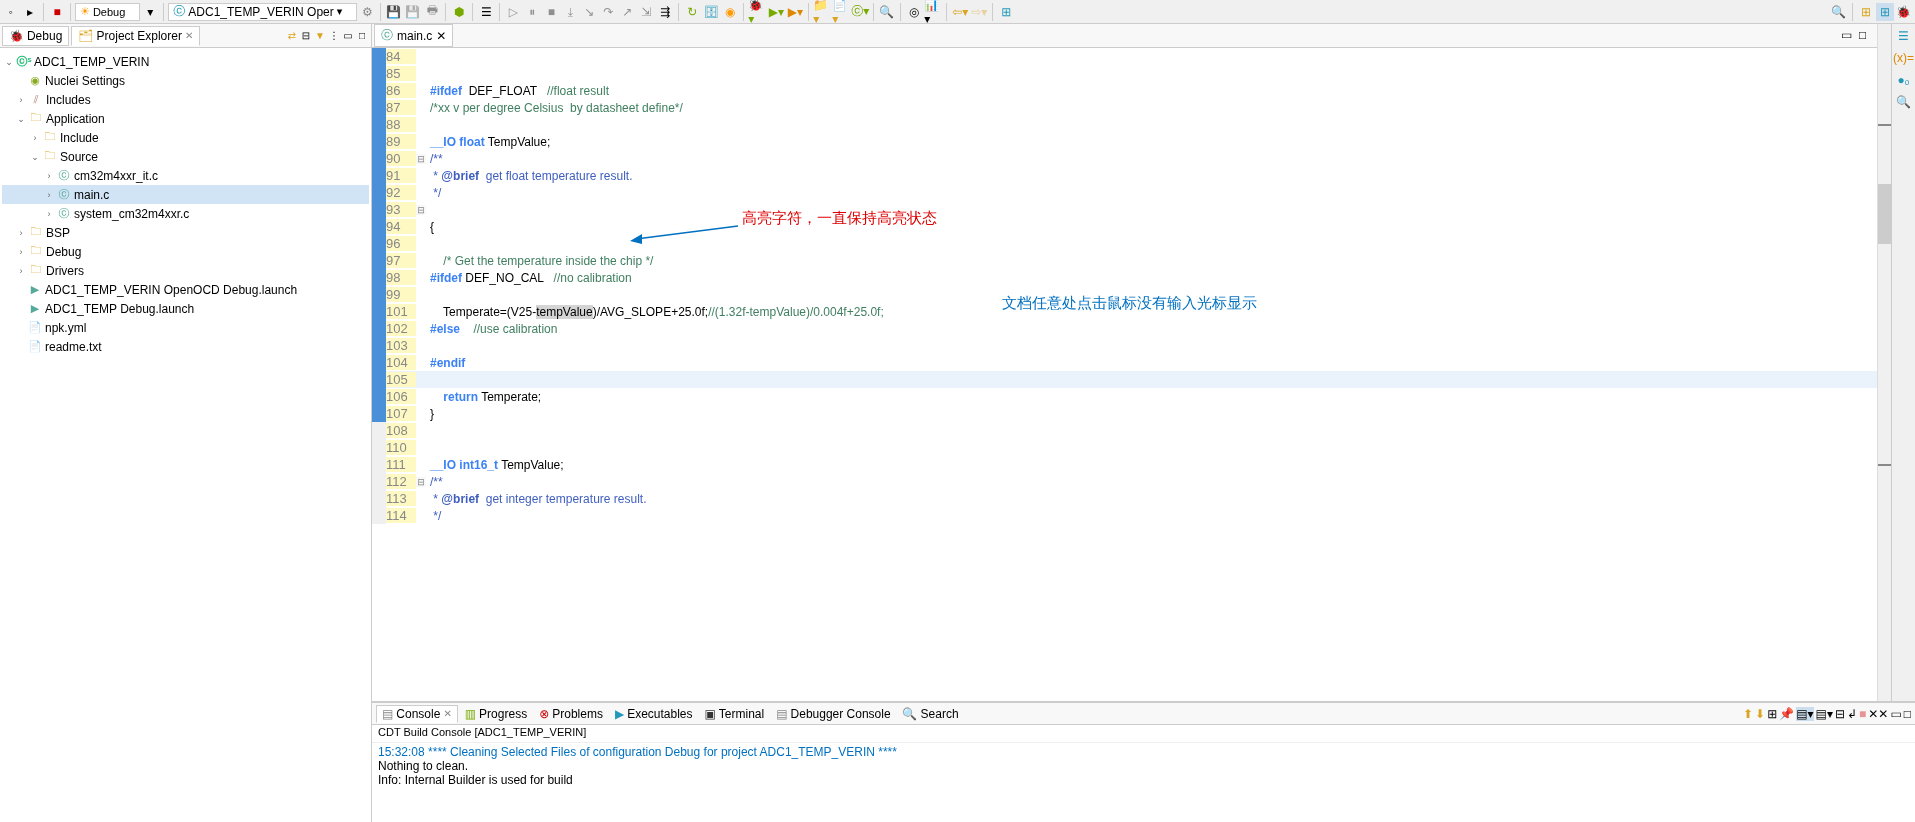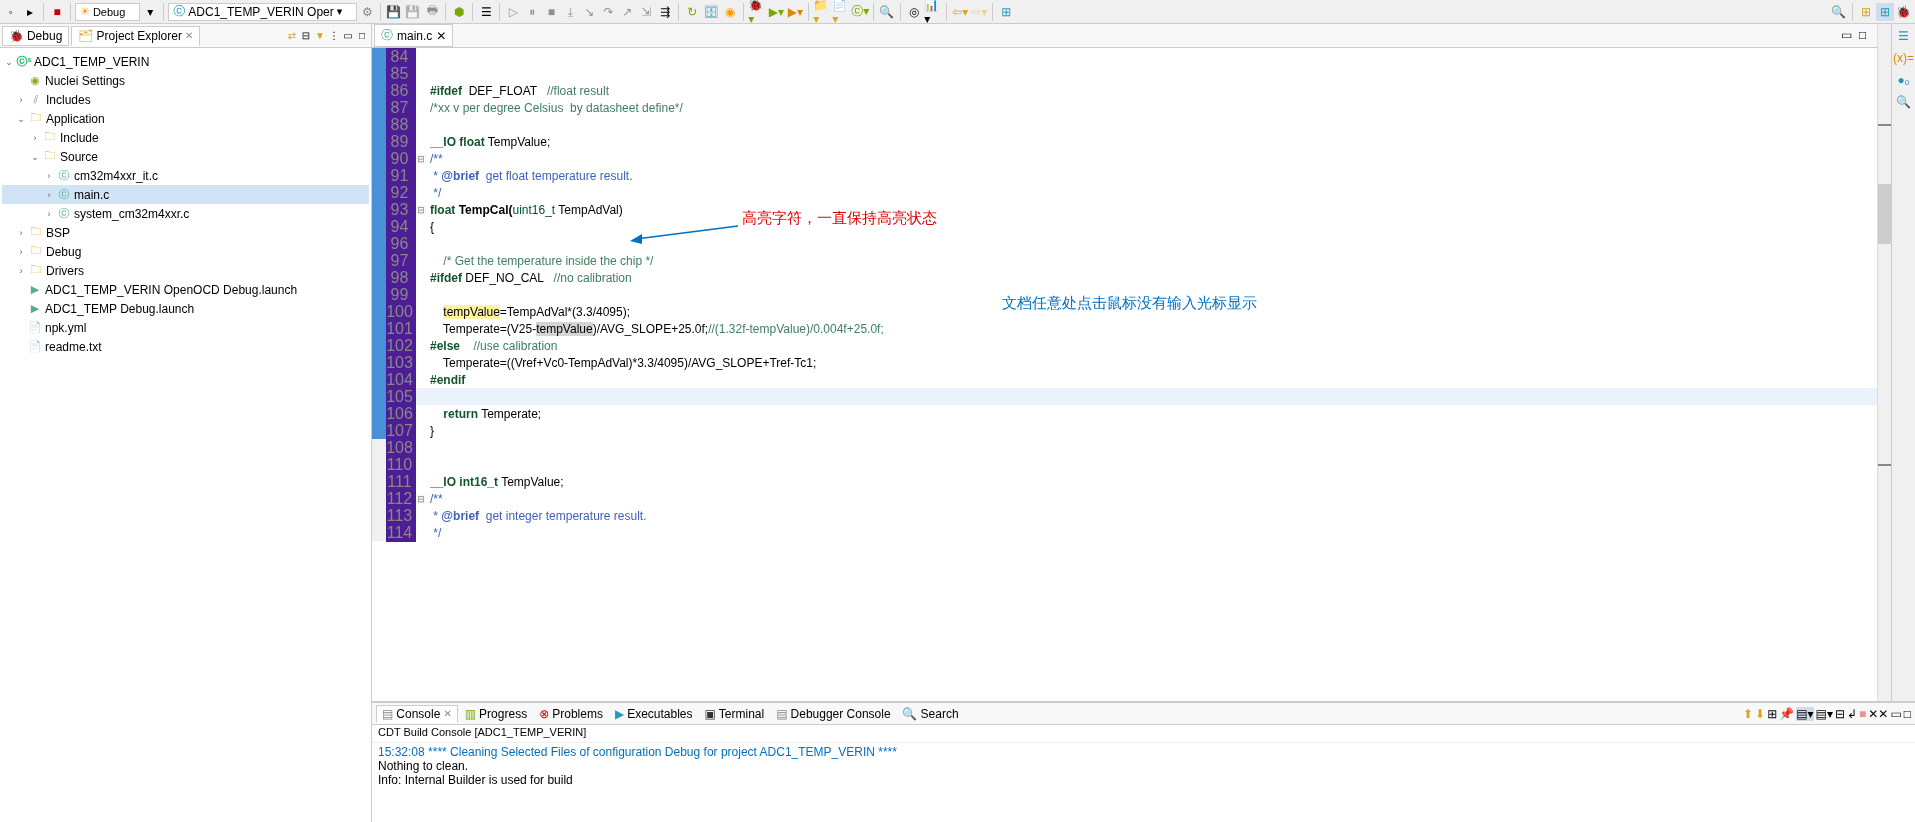--- a/index.html
+++ b/index.html
@@ -33,25 +33,25 @@
 .right-area{flex:1;display:flex;flex-direction:column}
 .editor-wrap{flex:1;display:flex;border-bottom:1px solid #ccc}
 .editor{flex:1;display:flex;flex-direction:column;overflow:hidden;position:relative}
 .editor-tabs{height:24px;display:flex;align-items:center;background:#f8f8f8;border-bottom:1px solid #ccc;padding:1px 2px}
 .ed-tab{padding:2px 6px;border:1px solid #ccc;background:#fff;display:inline-flex;align-items:center;gap:4px;font-size:11px}
 .ed-tab .fic{color:#5a9}
 .editor-scroll{flex:1;overflow:auto;font-family:Consolas,monospace;font-size:13px;position:relative;background:#fff}
 .code-line{display:flex;height:17px;align-items:center}
 .marker{width:14px;height:17px;background:#f0f0f0}
 .marker.blue{background:#4a90d9}
-.lineno{width:30px;text-align:center;color:#888;font-size:16px;padding-right:3px;background:#4c1d95}
+.lineno{width:30px;text-align:left;color:#888;font-size:13px;padding-right:3px;background:#fef9c3}
 .foldcol{width:10px;text-align:center;color:#888;font-size:9px;background:#f8f8f8}
 .code{flex:1;white-space:pre;padding-left:4px}
 .code-line.cur{background:#eaf3fb}
-.kw{color:#14532d;font-weight:bold}
+.kw{color:#3b82f6;font-weight:bold}
 .cm{color:#3f7f5f}
 .dc{color:#3f5fbf}
 .hl{background:#d4d4d4}
 .hly{background:#fff3a0}
 .ty{color:#005032}
 .anno-red{position:absolute;color:#d00;font-size:15px;font-family:"Microsoft YaHei",sans-serif;pointer-events:none}
 .anno-blue{position:absolute;color:#0070c0;font-size:15px;font-family:"Microsoft YaHei",sans-serif;pointer-events:none}
 .arrow{position:absolute;pointer-events:none}
 .mini-scroll{width:14px;background:#f0f0f0;border-left:1px solid #ddd;position:relative}
 .mini-scroll .thumb{position:absolute;width:100%;background:#ccc}
@@ -305,21 +305,20 @@
         <div class="code-line">
                 <div class="marker blue"></div>
                 <div class="lineno">92</div>
                 <div class="foldcol"></div>
                 <div class="code dc"> */</div>
               </div>
         <div class="code-line">
                 <div class="marker blue"></div>
                 <div class="lineno">93</div>
                 <div class="foldcol">⊟</div>
-                <div class="code"><span class="kw">float</span><span style="font-weight:bold"><span> TempCal(</span></span><span class="ty">uint16_t</span><span> TempAdVal)</span></div>
               </div>
         <div class="code-line">
                 <div class="marker blue"></div>
                 <div class="lineno">94</div>
                 <div class="foldcol"></div>
                 <div class="code">{</div>
               </div>
         <div class="code-line">
                 <div class="marker blue"></div>
                 <div class="lineno">96</div>
@@ -338,41 +337,34 @@
                 <div class="foldcol"></div>
                 <div class="code"><span class="kw">#ifdef</span><span> DEF_NO_CAL   </span><span class="cm">//no calibration</span></div>
               </div>
         <div class="code-line">
                 <div class="marker blue"></div>
                 <div class="lineno">99</div>
                 <div class="foldcol"></div>
               </div>
         <div class="code-line">
                 <div class="marker blue"></div>
-                <div class="lineno">100</div>
-                <div class="foldcol"></div>
-                <div class="code"><span>    </span><span class="hly">tempValue</span><span>=TempAdVal*(3.3/4095);</span></div>
-              </div>
-        <div class="code-line">
-                <div class="marker blue"></div>
                 <div class="lineno">101</div>
                 <div class="foldcol"></div>
                 <div class="code"><span>    Temperate=(V25-</span><span class="hl">tempValue</span><span>)/AVG_SLOPE+25.0f;</span><span class="cm">//(1.32f-tempValue)/0.004f+25.0f;</span></div>
               </div>
         <div class="code-line">
                 <div class="marker blue"></div>
                 <div class="lineno">102</div>
                 <div class="foldcol"></div>
                 <div class="code"><span class="kw">#else</span><span>    </span><span class="cm">//use calibration</span></div>
               </div>
         <div class="code-line">
                 <div class="marker blue"></div>
                 <div class="lineno">103</div>
                 <div class="foldcol"></div>
-                <div class="code">    Temperate=((Vref+Vc0-TempAdVal)*3.3/4095)/AVG_SLOPE+Tref-Tc1;</div>
               </div>
         <div class="code-line">
                 <div class="marker blue"></div>
                 <div class="lineno">104</div>
                 <div class="foldcol"></div>
                 <div class="code"><span class="kw">#endif</span></div>
               </div>
         <div class="code-line cur">
                 <div class="marker blue"></div>
                 <div class="lineno">105</div>

